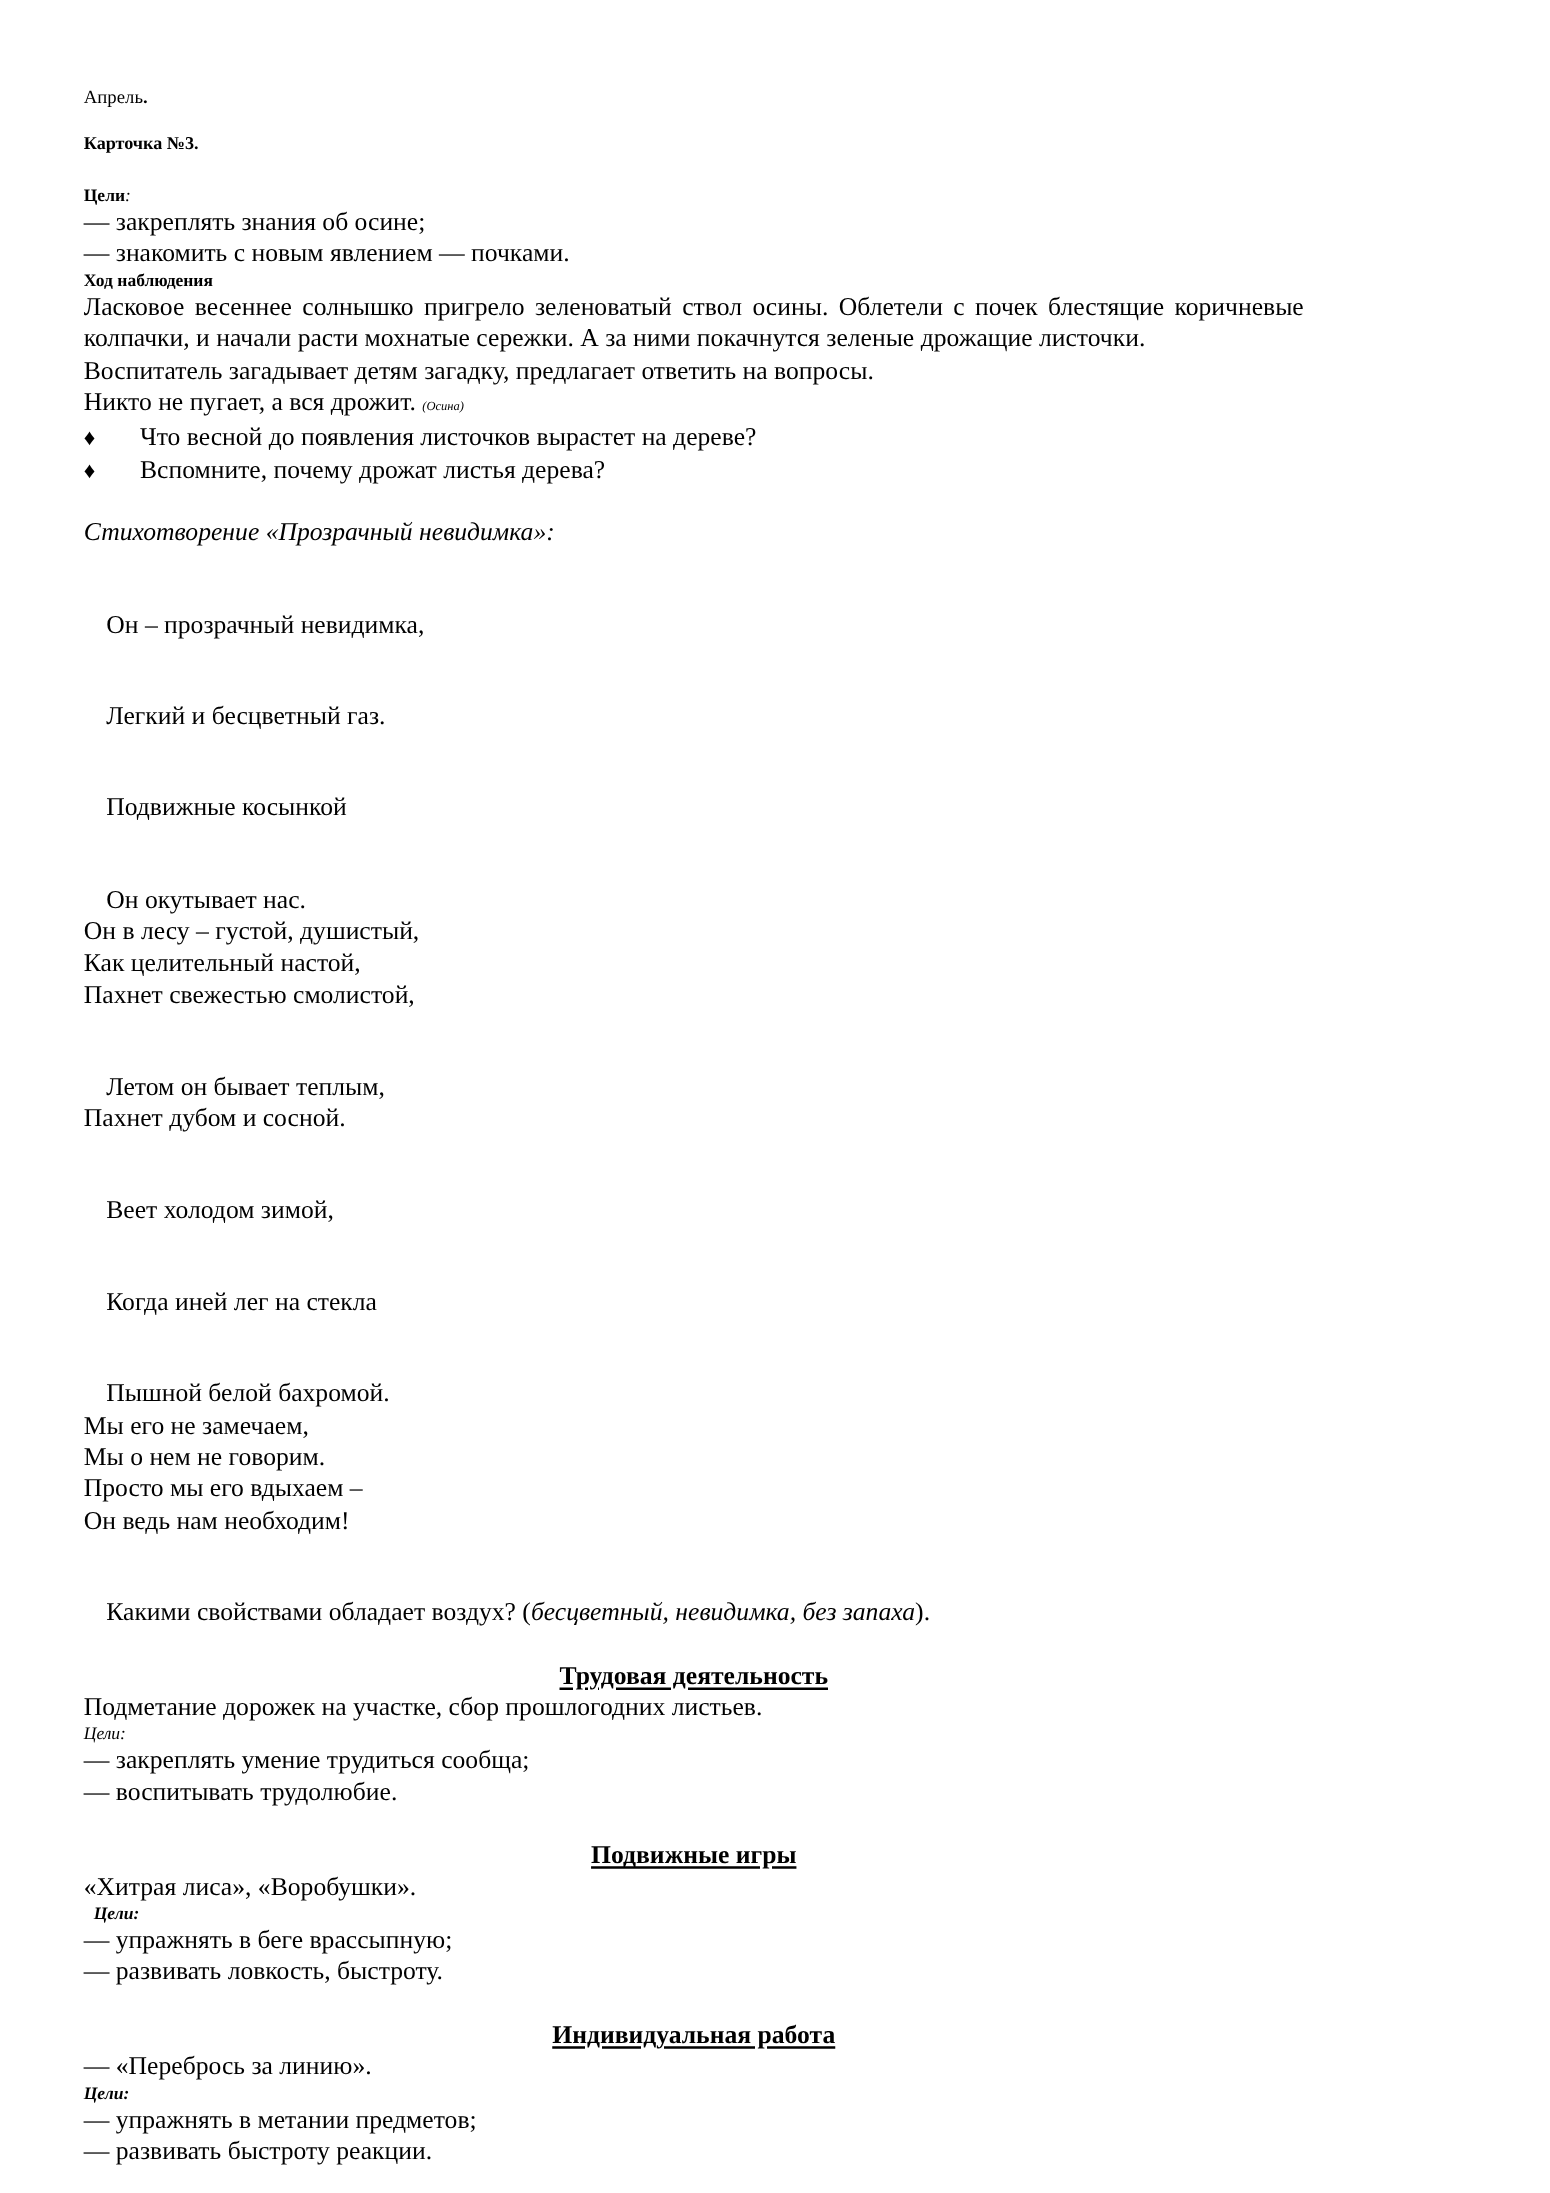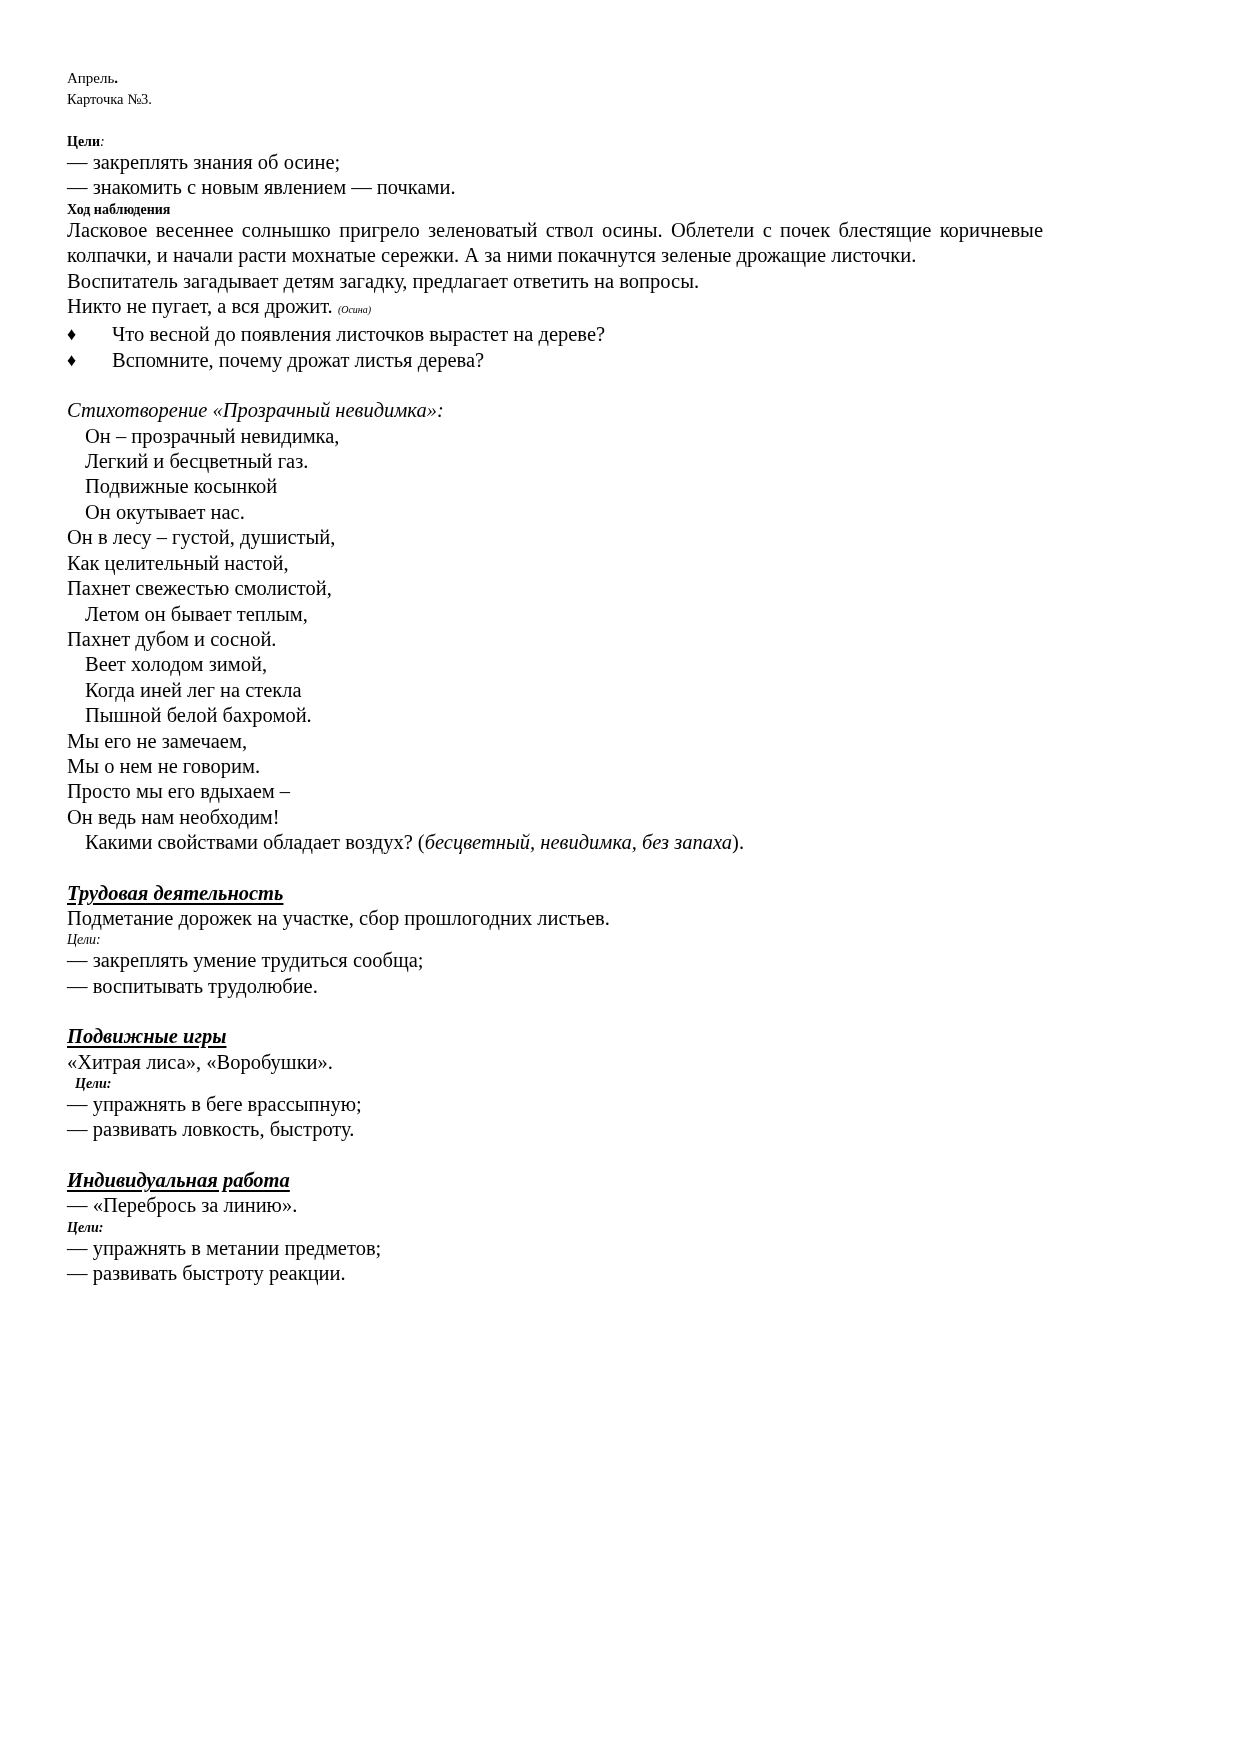--- a/index.html
+++ b/index.html
@@ -5,33 +5,33 @@
   html, body { margin: 0; padding: 0; background: #ffffff; }
   body { width: 1240px; height: 1754px; position: relative; overflow: hidden; }
   .page {
     position: absolute; left: 67px; top: 66px; width: 976px;
     font-family: "Liberation Serif", "DejaVu Serif", serif;
     color: #000; font-size: 20.5px; line-height: 25.4px;
   }
   .line { display: block; white-space: nowrap; }
   .month { font-size: 15px; line-height: 24px; }
   .month b { font-weight: bold; }
-  .card { font-size: 14.5px; font-weight: normal; line-height: 18px; }
+  .card { font-size: 14.5px; font-weight: bold; line-height: 18px; margin-top: 16px; }
   .gap { display: block; height: 25px; }
   .h1 { font-weight: bold; font-size: 20.5px; line-height: 25px; }
   .small-bold { font-size: 14px; font-weight: bold; line-height: 17px; }
   .small-italic { font-size: 14px; font-style: italic; line-height: 17px; }
   .small-italic-bold { font-size: 14px; font-style: italic; font-weight: bold; line-height: 17px; }
   .para { display: block; text-align: justify; text-align-last: left; white-space: normal; }
   .answer { font-size: 10px; font-style: italic; }
   .bullet { display: flex; }
   .bullet .mark { width: 45px; font-size: 18px; }
   .italic { font-style: italic; }
-  .indent { padding-left: 18px; }
-  .section-title { font-style: italic; font-weight: bold; text-decoration: underline; text-decoration-thickness: 2px; text-underline-offset: 3px; }
+  .indent { padding-left: 18px; margin-top: 48px; }
+  .section-title { font-weight: bold; text-decoration: underline; text-decoration-thickness: 2px; text-underline-offset: 3px; text-align: center; }
   .goals-indent { padding-left: 8px; }
 </style>
 </head>
 <body>
 
 <div class="page">
 
   <div class="line month"><span>Апрель</span><b>.</b></div>
   <div class="line card">Карточка №3.</div>
   <span class="gap"></span>

